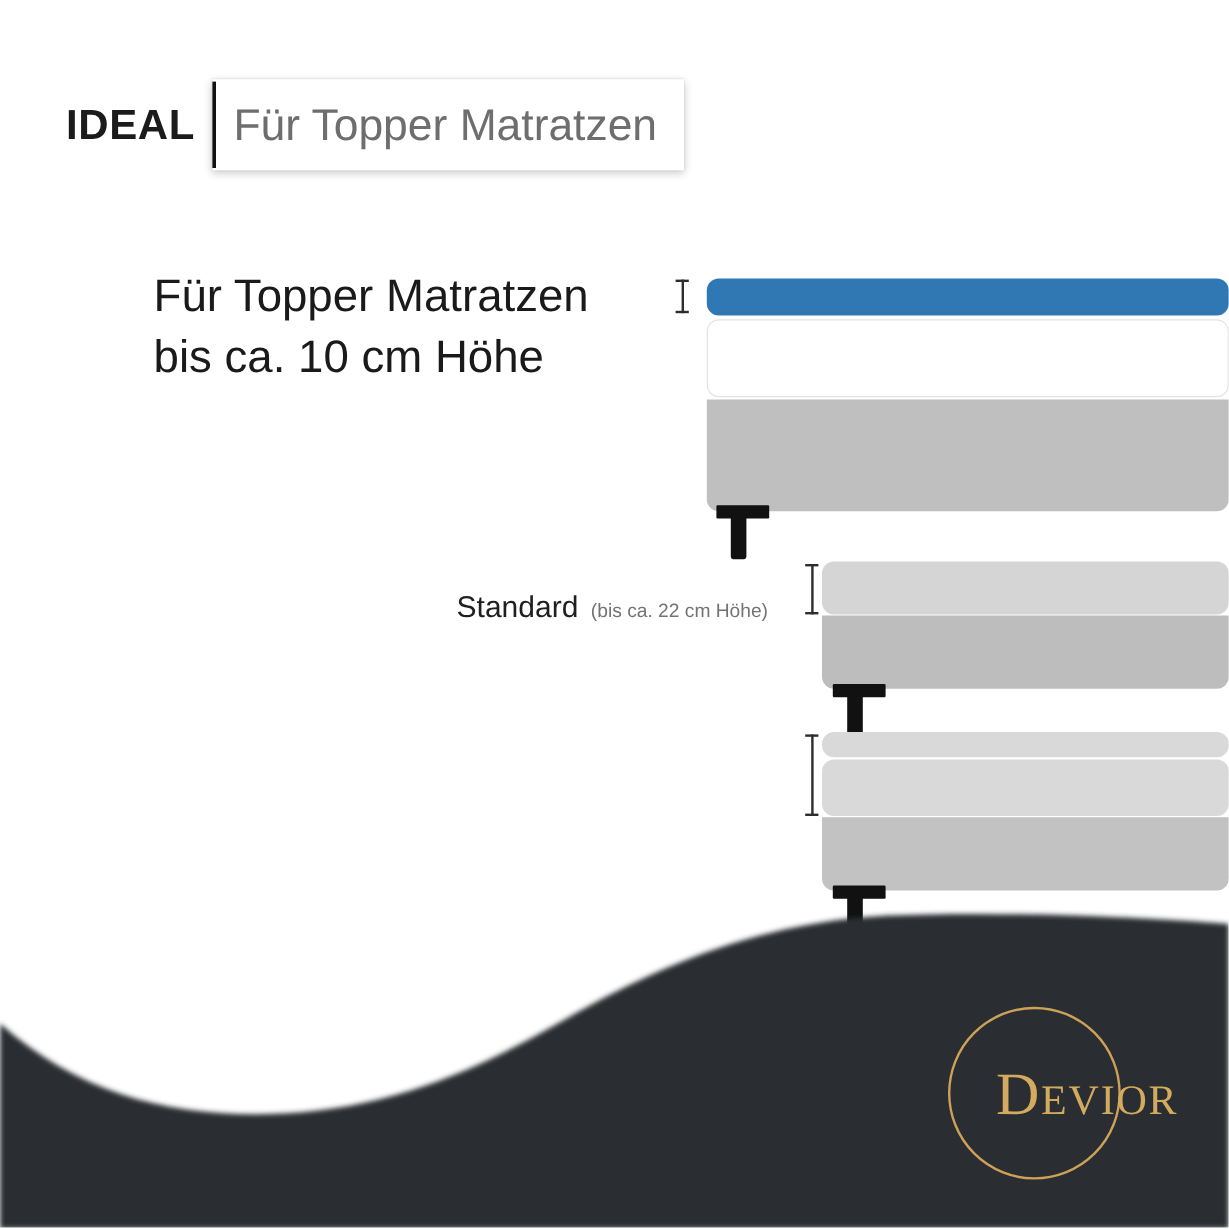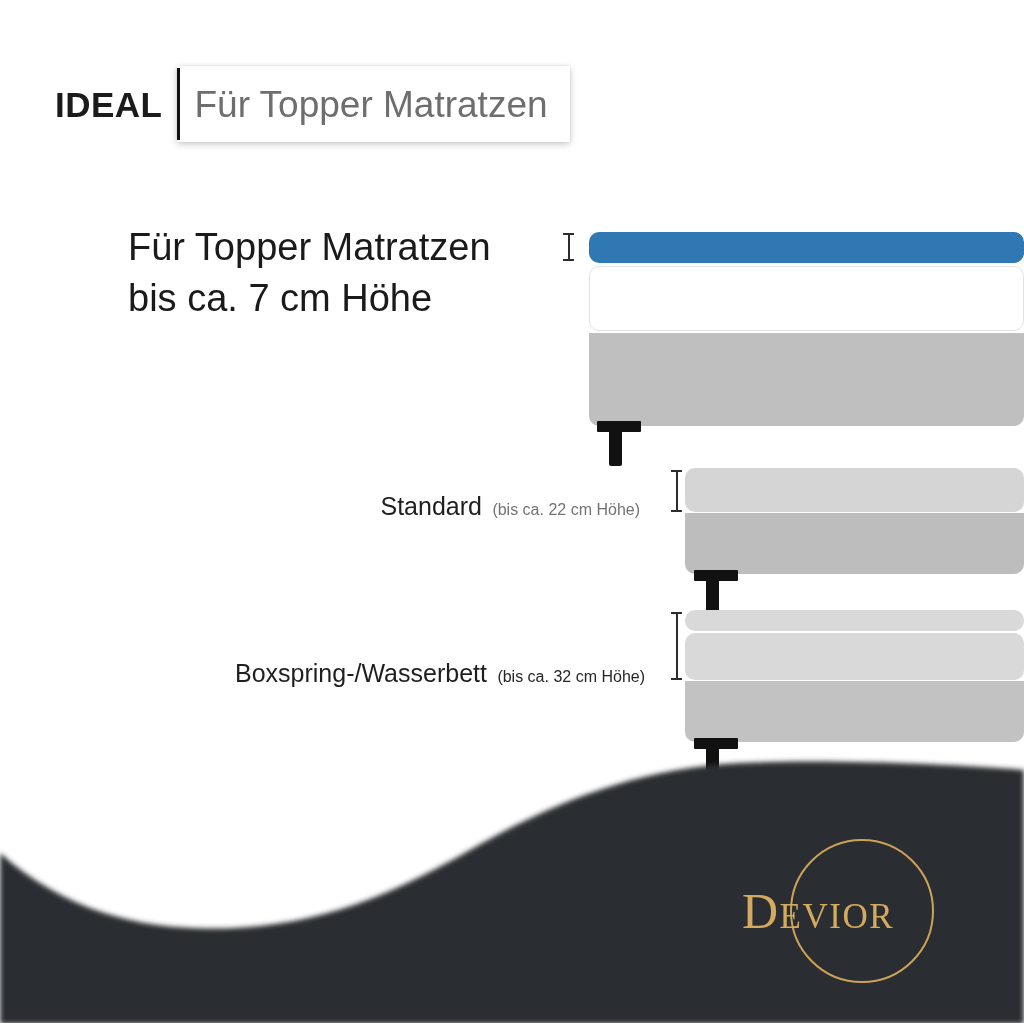--- a/index.html
+++ b/index.html
@@ -70,42 +70,42 @@
   .wave{position:absolute;left:0;top:700px;width:1024px;height:324px;}
   .logo{
     position:absolute;left:742px;top:836px;width:240px;height:150px;
   }
   .logo-ring{
     position:absolute;left:50%;top:50%;transform:translate(-50%,-50%);
     width:140px;height:140px;border:2.2px solid #cda257;border-radius:50%;
   }
   .logo-word{
     position:absolute;left:0;right:0;top:50%;transform:translateY(-50%);
-    text-align:left;
+    text-align:right;
     font-family:"Liberation Serif","DejaVu Serif",serif;
     font-size:50px;color:#d4ab5e;letter-spacing:1.5px;
     font-variant:small-caps;line-height:1;
   }
 </style>
 </head>
 <body>
 
 <div class="stage">
 
   <div class="badge">
     <div class="badge-ideal">IDEAL</div>
     <div class="badge-box">
       <span class="badge-rule"></span>
       <span class="badge-sub">Für Topper Matratzen</span>
     </div>
   </div>
 
   <div class="headline">
     <div>Für Topper Matratzen</div>
-    <div>bis ca. 7 cm Höhe</div>
+    <div>bis ca. 10 cm Höhe</div>
   </div>
 
   <div class="bed" style="left:589px;top:230px;width:435px;height:200px;">
     <div class="layer" style="top:2px;width:435px;height:31px;background:#3078b4;"></div>
     <div class="layer" style="top:36px;width:435px;height:65px;background:#ffffff;border:1px solid #e3e3e3;"></div>
     <div class="layer" style="top:103px;width:435px;height:93px;background:#bfbfbf;border-radius:0 0 10px 10px;"></div>
   </div>
   <div class="bracket" style="left:563px;top:233px;height:28px;">
     <span class="cap top"></span>
     <span class="stem"></span>
@@ -127,24 +127,20 @@
   <div class="bracket" style="left:671px;top:470px;height:42px;">
     <span class="cap top"></span>
     <span class="stem"></span>
     <span class="cap bot"></span>
   </div>
   <div class="leg" style="left:694px;top:570px;width:44px;height:47px;">
     <span class="bar"></span>
     <span class="stem"></span>
   </div>
 
-  <div class="bed-label" style="position:absolute;left:120px;top:659px;width:525px;text-align:right;white-space:nowrap;">
-    <span style="font-size:25px;color:#1f1f1f;">Boxspring-/Wasserbett</span>
-    <span style="font-size:16px;color:#262626;margin-left:6px;">(bis ca. 32 cm Höhe)</span>
-  </div>
   <div class="bed" style="left:685px;top:610px;width:339px;height:132px;">
     <div class="layer" style="top:0;width:339px;height:21px;background:#d9d9d9;"></div>
     <div class="layer" style="top:23px;width:339px;height:47px;background:#d9d9d9;"></div>
     <div class="layer" style="top:71px;width:339px;height:61px;background:#c2c2c2;border-radius:0 0 10px 10px;"></div>
   </div>
   <div class="bracket" style="left:671px;top:612px;height:68px;">
     <span class="cap top"></span>
     <span class="stem"></span>
     <span class="cap bot"></span>
   </div>

